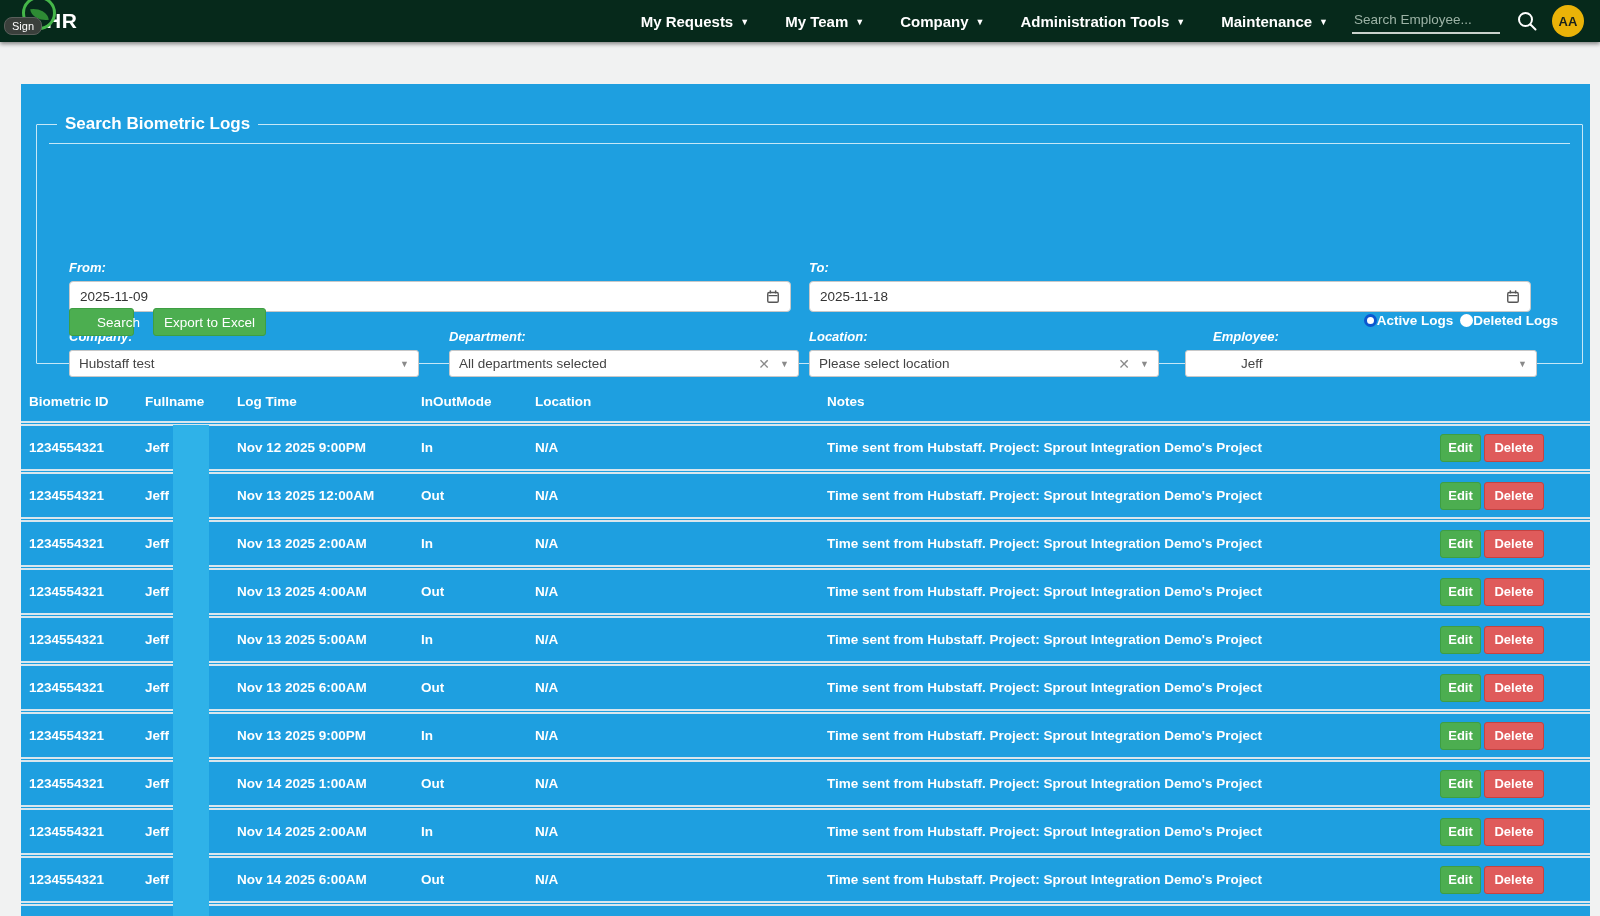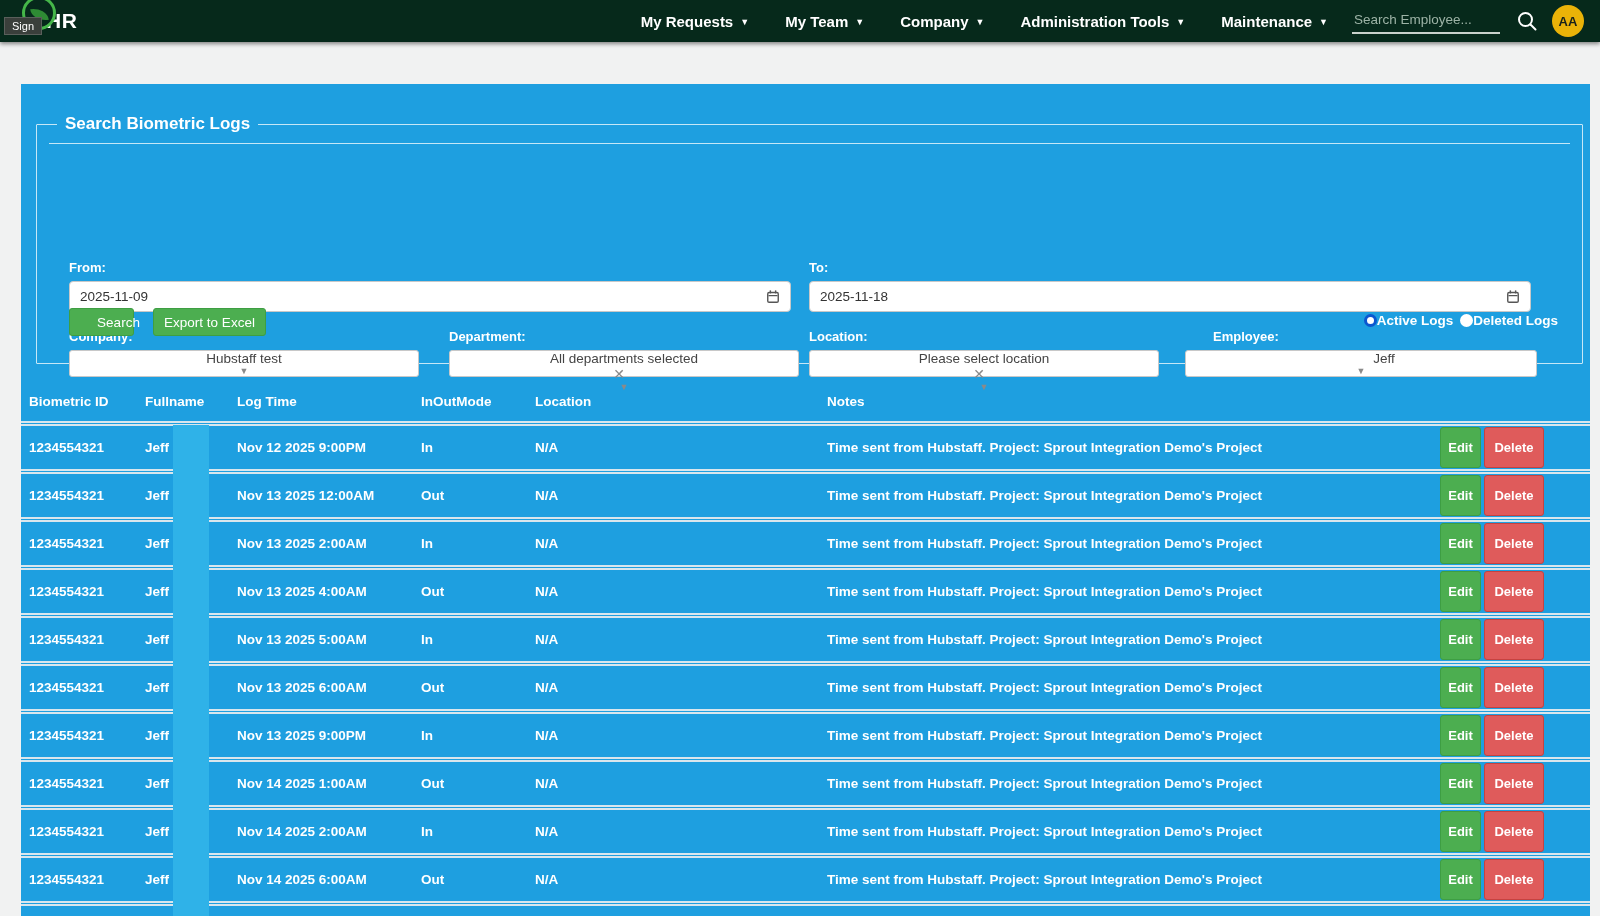--- a/index.html
+++ b/index.html
@@ -21,21 +21,21 @@
     position:absolute; left:22px; top:-4px; width:34px; height:34px;
     border:3px solid #45B649; border-radius:50%; background:#06291B; overflow:hidden;
   }
   .logo-leaf {
     position:absolute; left:6px; top:9px; width:17px; height:13px;
     background:#2E8B34; border-radius:0 100% 0 100%;
     transform:rotate(-8deg);
   }
   .logo-alt-badge {
     position:absolute; left:4px; top:17px; padding:2px 7px;
-    background:#3A3F3B; border:1px solid #5a5f5b; border-radius:0;
+    background:#3A3F3B; border:1px solid #5a5f5b; border-radius:8px;
     color:#fff; font-size:11px; z-index:2;
   }
   .brand { font-size:21px; font-weight:bold; letter-spacing:.5px; margin-left:-34px; }
 
   .nav { display:flex; align-items:center; margin-left:auto; gap:8px; }
   .nav-item {
     display:flex; align-items:center; gap:7px; padding:0 14px;
     font-size:15px; font-weight:bold; color:#fff; cursor:pointer; white-space:nowrap;
   }
   .nav-caret { font-size:9px; line-height:1; padding-top:2px; }
@@ -67,32 +67,32 @@
     border:1px solid rgba(255,255,255,.75); border-radius:1px;
   }
   fieldset.filters legend {
     margin-left:20px; padding:0 8px; color:#fff; font-size:17px; font-weight:bold;
   }
   .legend-rule {
     border:none; border-top:1px solid rgba(255,255,255,.75);
     margin:9px 12px 0 12px;
   }
 
-  .f-label { position:absolute; color:#fff; font-size:13px; font-weight:bold; }
+  .f-label { position:absolute; color:#fff; font-size:13px; font-weight:bold;font-style:italic; }
   .date-input {
     position:absolute; height:31px; background:#fff; border:1px solid #c8c8c8;
     border-radius:4px; display:flex; align-items:center; padding:0 10px;
     font-size:13.5px; color:#333; cursor:text;
   }
   .date-input .cal-ico { margin-left:auto; display:flex; cursor:pointer; }
 
   .select-box {
     position:absolute; height:27px; background:#fff; border:1px solid #c8c8c8;
     border-radius:3px; display:flex; align-items:center; padding:0 9px;
-    font-size:13.5px; color:#444; cursor:pointer;flex-direction:column;
+    font-size:13.5px; color:#444; cursor:pointer;
   }
   .select-box .grow { flex:1; }
   .clear-x { color:#8a8a8a; font-size:14px; margin-right:10px; cursor:pointer; }
   .sel-caret { color:#8a8a8a; font-size:9px; cursor:pointer; }
   .employee-text { padding-left:46px; }
 
   .btn {
     position:absolute; height:28px; border-radius:3px; color:#fff; font-size:13.5px;
     display:flex; align-items:center; justify-content:center; cursor:pointer;
     font-family:inherit;
@@ -115,21 +115,21 @@
     display:grid;
     grid-template-columns:116px 92px 184px 114px 292px 1fr 150px;
     padding-left:8px; padding-right:46px; align-items:center;
     color:#fff; font-size:13.5px; font-weight:bold;
   }
   .t-head { height:40px; }
   .t-body .t-row { height:48px; border-top:5px double #D9E6ED; }
   .t-row .cell { padding-right:8px; overflow:hidden; white-space:nowrap; }
   .actions { display:flex; justify-content:flex-end; gap:3px; }
   .mini-btn {
-    height:41px; border-radius:3px; color:#fff; font-size:13px; font-weight:bold;
+    height:28px; border-radius:3px; color:#fff; font-size:13px; font-weight:bold;
     display:flex; align-items:center; justify-content:center; cursor:pointer;
   }
   .mini-edit { width:41px; background:#4CAE50; border:1px solid #3E9E43; }
   .mini-delete { width:60px; background:#DF5B5B; border:1px solid #C64240; }
 
   .col-stripe {
     position:absolute; left:152px; top:341px; width:36px; height:491px;
     background:#2FB2E8; z-index:5; pointer-events:none;
   }
 

